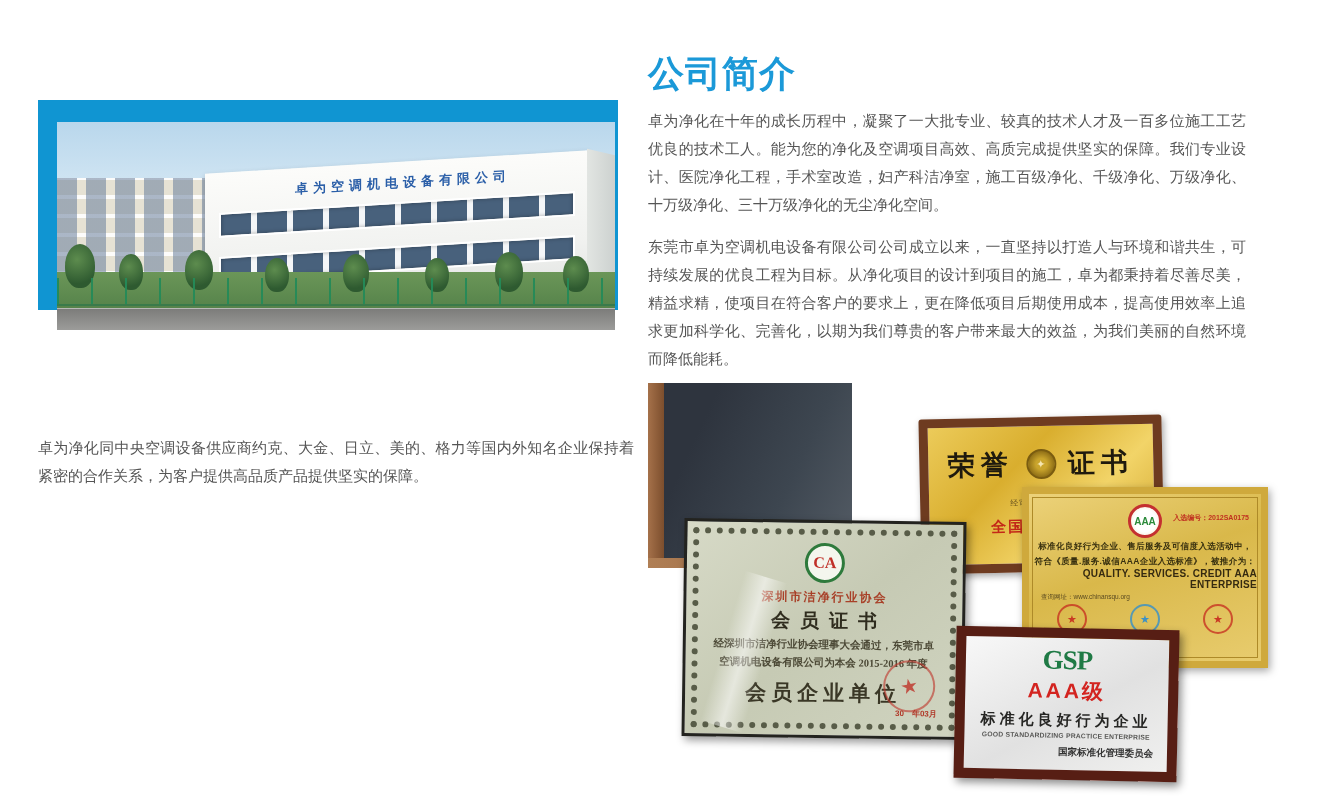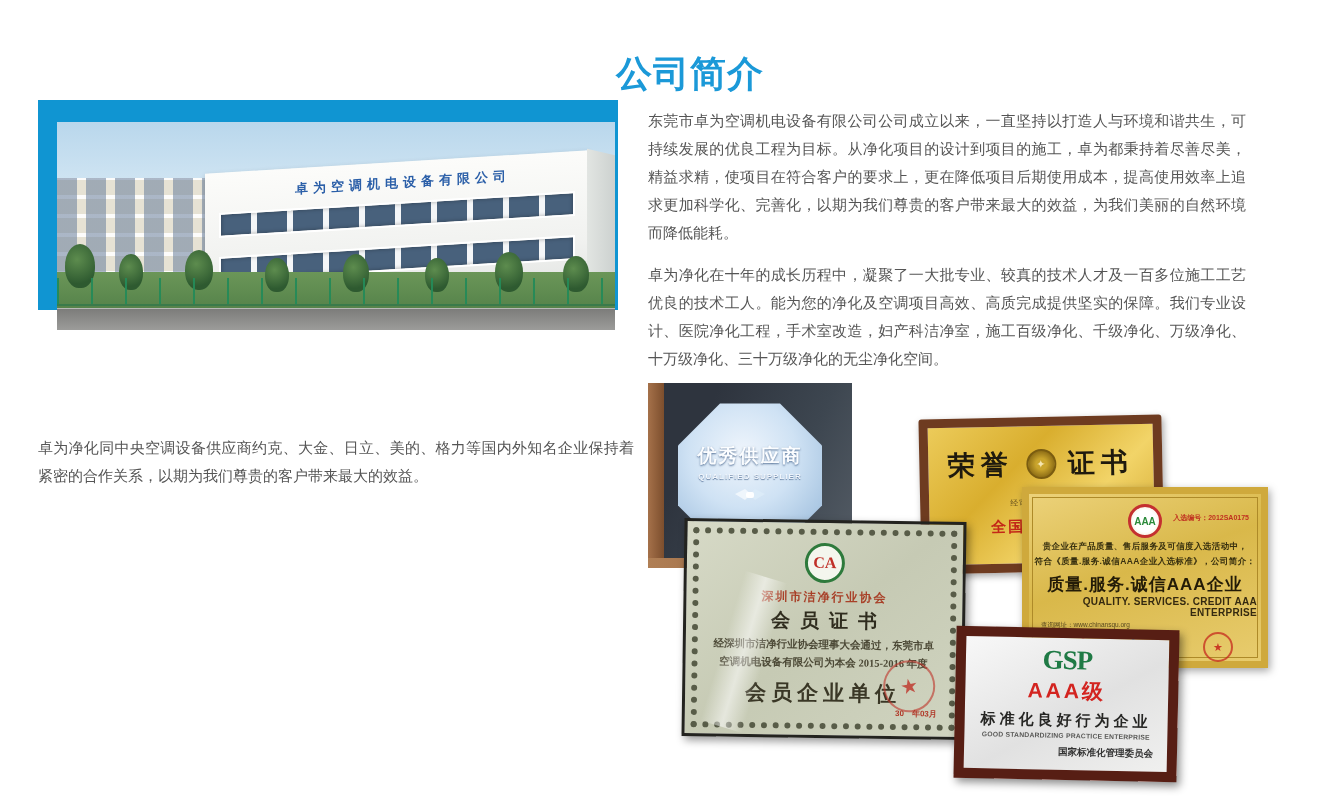--- a/index.html
+++ b/index.html
@@ -28,21 +28,21 @@
            background:radial-gradient(circle at 40% 35%, #5d8c4e, #2e5a30 72%); }
   .grass { position:absolute; left:0; top:150px; width:100%; height:38px;
            background:linear-gradient(180deg,#6b9658 0%,#55824a 100%); }
   .fence { position:absolute; left:0; top:156px; width:100%; height:28px;
            background:repeating-linear-gradient(90deg, rgba(36,138,88,.95) 0 2px, rgba(0,0,0,0) 2px 34px);
            border-bottom:2px solid #3a7a4a; }
   .road { position:absolute; left:0; bottom:0; width:100%; height:22px;
            background:linear-gradient(180deg,#7c7c7a 0%,#9c9c9a 100%); border-top:1px solid #b9b9b7; }
 
   
-  .intro-title { position:absolute; left:616px; top:50px; font-size:36px; font-weight:800;
+  .intro-title { position:absolute; left:648px; top:50px; font-size:36px; font-weight:800;
            color:#1b99d8; letter-spacing:1px; }
   .intro-text { position:absolute; left:648px; top:107px; width:598px; }
   .about-text { position:absolute; left:38px; top:434px; width:596px; }
   .body-p { font-size:15px; line-height:28px; color:#555555; text-align:justify; margin:0 0 14px 0; }
 
   
   .awards { position:absolute; left:648px; top:380px; width:673px; height:419px; }
 
   .trophy { position:absolute; left:0; top:3px; width:204px; height:185px; z-index:1;
            background:linear-gradient(115deg,#2e343e 25%,#3d4650 65%,#555d66 100%);
@@ -152,42 +152,33 @@
     <div class="tree" style="left:286px;top:132px;width:26px;height:38px;"></div>
     <div class="tree" style="left:368px;top:136px;width:24px;height:34px;"></div>
     <div class="tree" style="left:438px;top:130px;width:28px;height:40px;"></div>
     <div class="tree" style="left:506px;top:134px;width:26px;height:36px;"></div>
     <div class="fence"></div>
     <div class="road"></div>
   </div>
 
   <h1 class="intro-title">公司简介</h1>
   <div class="intro-text">
+    <p class="body-p">卓为净化在十年的成长历程中，凝聚了一大批专业、较真的技术人才及一百多位施工工艺优良的技术工人。能为您的净化及空调项目高效、高质完成提供坚实的保障。我们专业设计、医院净化工程，手术室改造，妇产科洁净室，施工百级净化、千级净化、万级净化、十万级净化、三十万级净化的无尘净化空间。</p>
     <p class="body-p">东莞市卓为空调机电设备有限公司公司成立以来，一直坚持以打造人与环境和谐共生，可持续发展的优良工程为目标。从净化项目的设计到项目的施工，卓为都秉持着尽善尽美，精益求精，使项目在符合客户的要求上，更在降低项目后期使用成本，提高使用效率上追求更加科学化、完善化，以期为我们尊贵的客户带来最大的效益，为我们美丽的自然环境而降低能耗。</p>
-    <p class="body-p">卓为净化在十年的成长历程中，凝聚了一大批专业、较真的技术人才及一百多位施工工艺优良的技术工人。能为您的净化及空调项目高效、高质完成提供坚实的保障。我们专业设计、医院净化工程，手术室改造，妇产科洁净室，施工百级净化、千级净化、万级净化、十万级净化、三十万级净化的无尘净化空间。</p>
   </div>
 
   <div class="about-text">
-    <p class="body-p">卓为净化同中央空调设备供应商约克、大金、日立、美的、格力等国内外知名企业保持着紧密的合作关系，以期为我们尊贵的客户带来最大的效益。</p>
+    <p class="body-p">卓为净化同中央空调设备供应商约克、大金、日立、美的、格力等国内外知名企业保持着紧密的合作关系，为客户提供高品质产品提供坚实的保障。</p>
   </div>
 
   <div class="awards">
 
     <div class="trophy">
       <div class="trophy-wood-left"></div>
       <div class="trophy-wood-bottom"></div>
-      <div class="crystal">
-        <div class="crystal-t1">优秀供应商</div>
-        <div class="crystal-t2">QUALIFIED SUPPLIER</div>
-        <svg width="34" height="24" viewBox="0 0 34 24">
-          <polygon points="2,10 12,5 18,10 12,16" fill="#f2f7fd" opacity="0.9"></polygon>
-          <polygon points="32,10 22,5 16,10 22,16" fill="#dcebf8" opacity="0.9"></polygon>
-          <rect x="13" y="8" width="8" height="6" rx="2" fill="#ffffff" opacity="0.95"></rect>
-        </svg>
-      </div>
     </div>
 
     <div class="honor">
       <div class="honor-row">
         <span class="honor-char">荣誉</span>
         <span class="honor-seal">✦</span>
         <span class="honor-char">证书</span>
       </div>
       <div class="honor-sub">经审核，贵单位</div>
       <div class="honor-red">全国质量、服</div>
@@ -206,23 +197,22 @@
         <div class="member-date">30　年03月</div>
       </div>
     </div>
 
     <div class="aaa">
       <div class="aaa-inner">
         <div class="aaa-emblem">
           <span class="aaa-emblem-txt">AAA</span>
         </div>
         <div class="aaa-serial">入选编号：2012SA0175</div>
-        <div class="aaa-line">贵企业在产品质量、售后服务及可信度入选活动中，</div>
-        <div class="aaa-line">符合《质量.服务.诚信AAA企业入选标准》，公司简介：</div>
-        <div class="aaa-title">质量.服务.诚信AAA企业</div>
+        <div class="aaa-line">标准化良好行为企业、售后服务及可信度入选活动中，</div>
+        <div class="aaa-line">符合《质量.服务.诚信AAA企业入选标准》，被推介为：</div>
         <div class="aaa-sub">QUALITY. SERVICES. CREDIT AAA ENTERPRISE</div>
         <div class="aaa-url">查询网址：www.chinansqu.org</div>
         <div class="aaa-seals">
           <span class="seal-circle seal-red">★</span>
           <span class="seal-circle seal-blue">★</span>
           <span class="seal-circle seal-red">★</span>
         </div>
       </div>
     </div>
 

